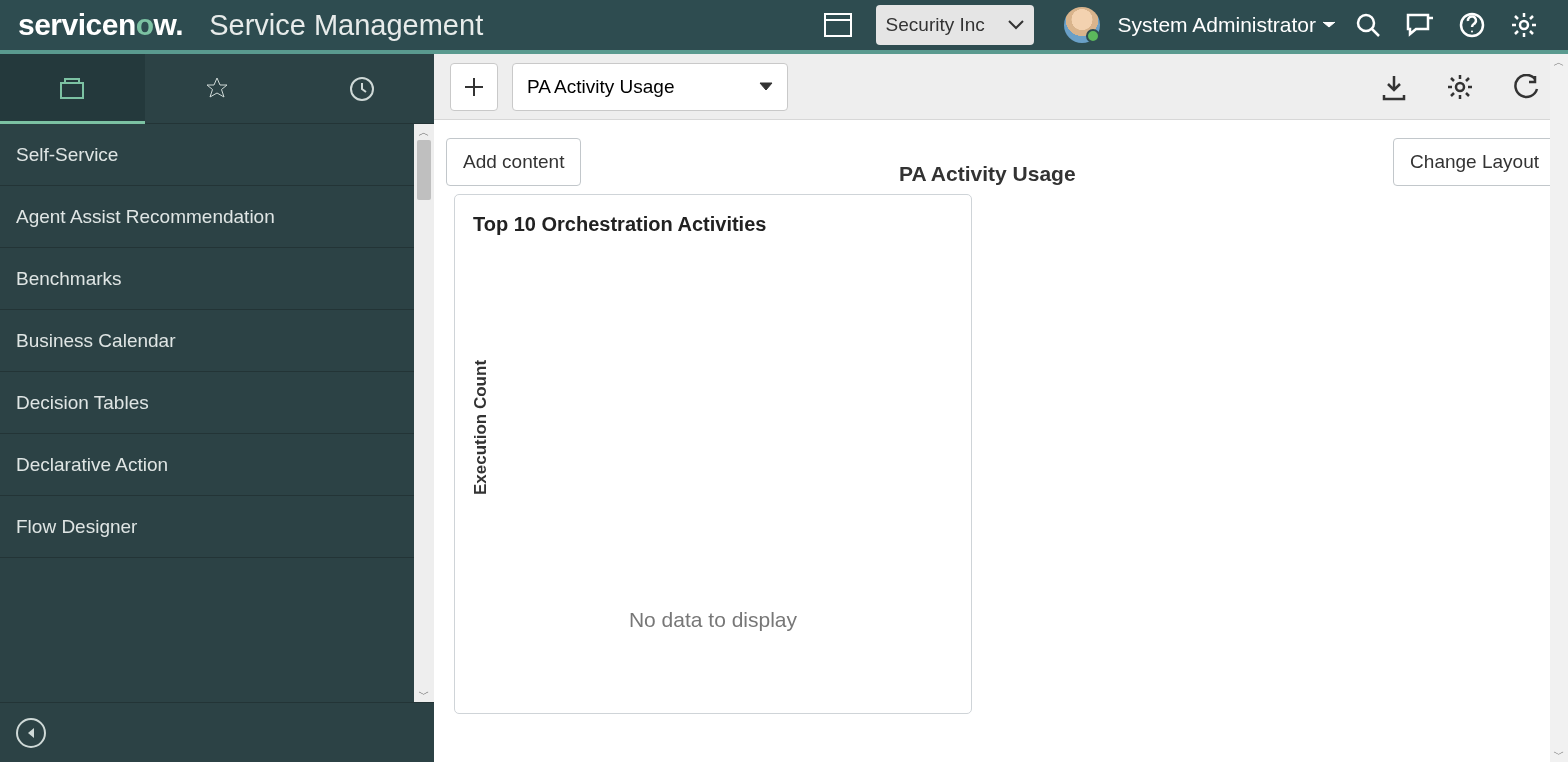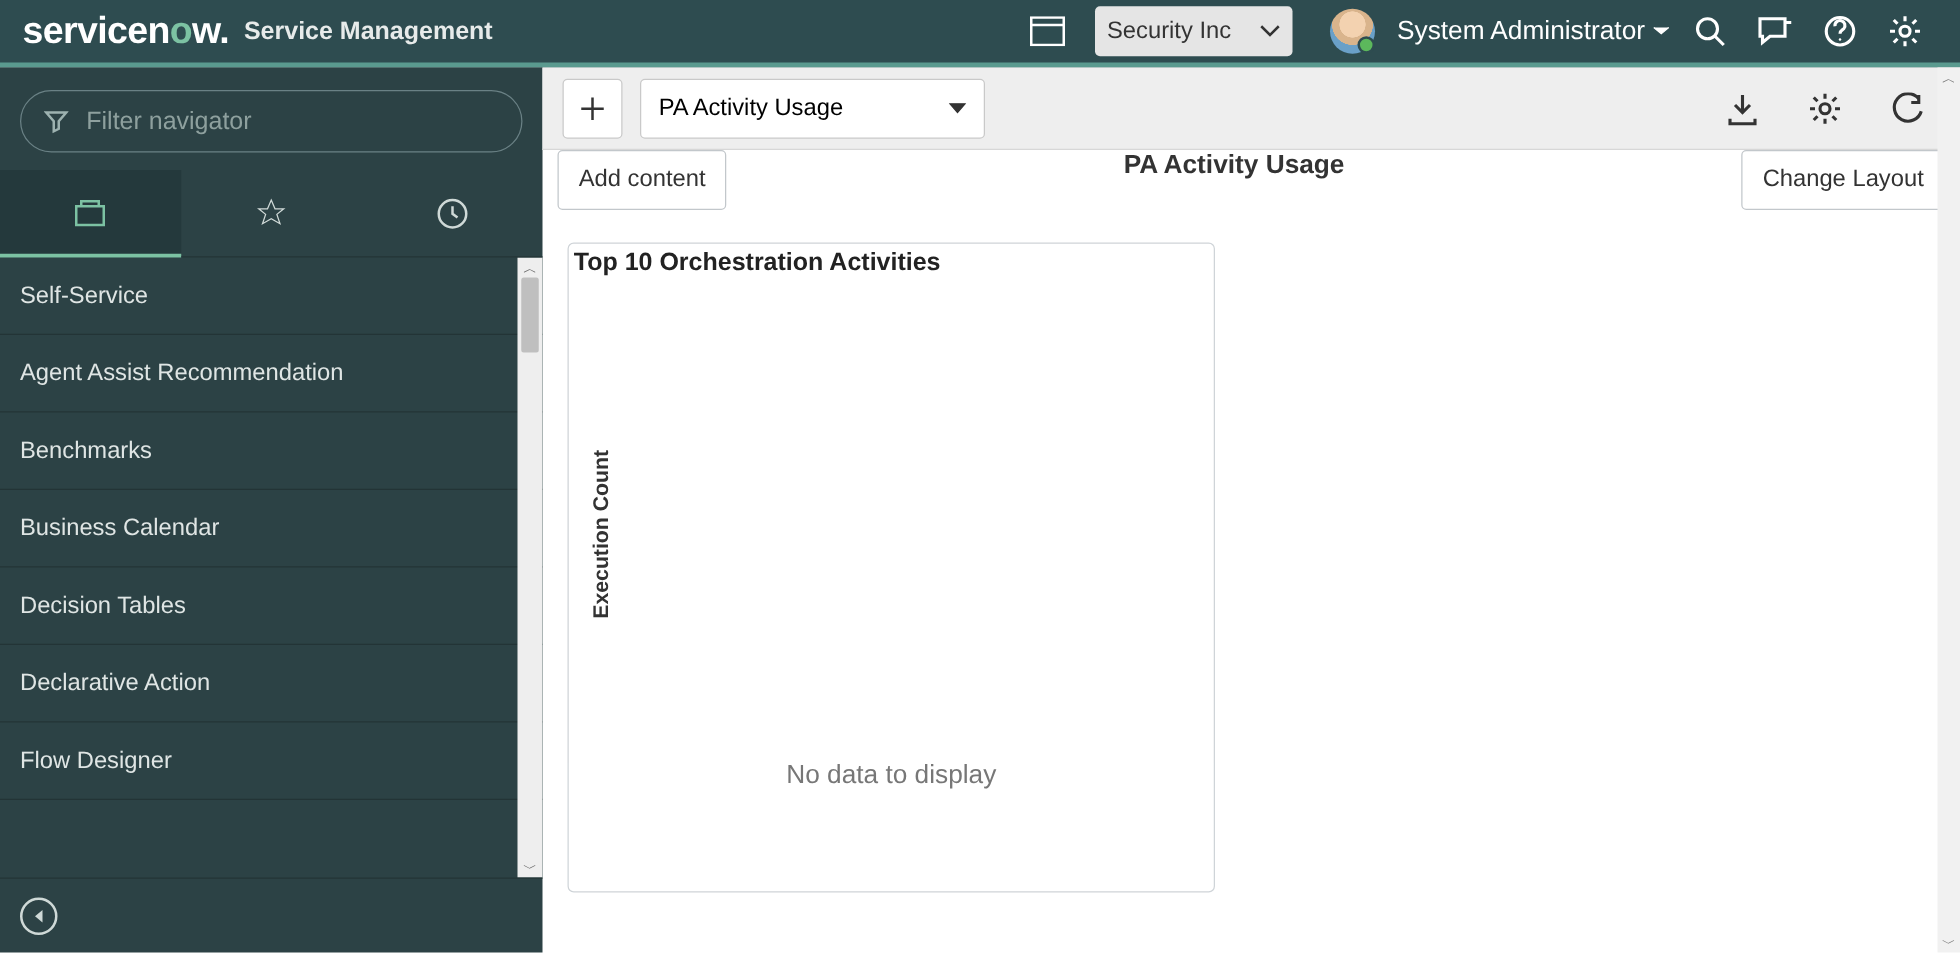--- a/index.html
+++ b/index.html
@@ -2,21 +2,21 @@
 <html><head>
 <meta charset="utf-8">
 <style>
 * { margin:0; padding:0; box-sizing:border-box; font-family:"Helvetica Neue",Arial,sans-serif; }
 body { width:1568px; height:778px; overflow:hidden; background:#fff; }
 
 
 .banner { height:54px; background:#2e4c50; display:flex; align-items:center; padding:0 18px; color:#fff; border-bottom:4px solid #5a9a8f;}
 .logo { display:flex; align-items:baseline; gap:0; font-weight:700; font-size:30px; letter-spacing:-0.5px;}
 .logo .o { color:#7cc2a3; }
-.app-name { margin-left:12px; font-size:20px; font-weight:700; color:#e7ebea;}
+.app-name { margin-left:26px; font-size:29px; font-weight:400; color:#e7ebea;}
 .banner-spacer { flex:1; }
 .banner-icon { width:36px; height:36px; display:flex; align-items:center; justify-content:center; margin:0 8px; fill:#fff; stroke:#fff;}
 .banner svg { stroke:#fff; }
 .picker { background:#e5e5e5; color:#333; height:40px; border-radius:4px; display:flex; align-items:center; padding:0 10px; margin:0 12px; font-size:19px; gap:10px; min-width:158px;}
 .picker span.val { flex:1; white-space:nowrap; overflow:hidden; }
 .avatar { width:36px; height:36px; border-radius:50%; background:radial-gradient(circle at 50% 35%, #f3d2b0 35%, #d9b48c 36% 55%, #6aa0c8 56%); margin-left:18px; position:relative;}
 .avatar::after{content:"";position:absolute;bottom:0;right:0;width:10px;height:10px;border-radius:50%;background:#5cb85c;border:2px solid #2e4c50;}
 .username { margin-left:12px; font-size:21px;text-align:center; }
 .user-group{display:flex;align-items:center;gap:6px;margin-right:6px;}
 
@@ -44,25 +44,25 @@
 
 
 .main{flex:1; position:relative; display:flex; flex-direction:column;}
 .toolbar{height:66px; background:#eeeeee; border-bottom:1px solid #d7d7d7; display:flex; align-items:center; padding:0 16px; gap:14px;}
 .tbtn{height:48px;min-width:48px;background:#fff;border:1px solid #c9c9c9;border-radius:4px;display:flex;align-items:center;justify-content:center;}
 .dashboard-select{height:48px;width:276px;background:#fff;border:1px solid #c9c9c9;border-radius:4px;display:flex;align-items:center;padding:0 14px;font-size:19px;justify-content:space-between;}
 .toolbar-spacer{flex:1;}
 .toolbar svg{stroke:#333;}
 .ticon{width:40px;height:40px;display:flex;align-items:center;justify-content:center;margin:0 6px;}
 
-.subbar{height:66px;display:flex;align-items:flex-start;padding:0 12px;}
+.subbar{height:66px;display:flex;align-items:flex-end;padding:0 12px;}
 .wbtn{height:48px;padding:0 16px;background:#fff;border:1px solid #c2c7cb;border-radius:4px;font-size:19px;color:#333;}
 .page-title{flex:1;text-align:center;font-size:21px;font-weight:700;color:#333;}
 .content{flex:1;padding:8px 20px;position:relative;}
-.widget{width:518px;border:1px solid #cfd4d8;border-radius:5px;padding:4px;min-height:520px;position:relative;}
+.widget{width:518px;border:1px solid #cfd4d8;border-radius:5px;padding:18px;min-height:520px;position:relative;}
 .widget-title{font-size:20px;font-weight:700;color:#222;margin-bottom:10px;}
 .ylabel{position:absolute;left:16px;top:58%;transform:rotate(-90deg);transform-origin:left top;font-size:17px;font-weight:700;color:#333;}
 .nodata{position:absolute;left:50%;top:82%;transform:translate(-50%,-50%);font-size:21px;font-weight:400;color:#777;}
 
 .outer-sb{position:absolute;right:0;top:0;width:18px;height:100%;background:#f1f1f1;display:flex;flex-direction:column;align-items:center;}
 .outer-sb .arrow{height:16px;width:100%;display:flex;align-items:center;justify-content:center;color:#777;font-size:11px;}
 </style>
 </head>
 <body>
 
@@ -115,28 +115,20 @@
   <div class="banner-icon">
     <svg width="28" height="28" viewBox="0 0 28 28" fill="none" stroke-width="2.5">
         <circle cx="14" cy="14" r="4"></circle>
         <path d="M14 2v4M14 22v4M2 14h4M22 14h4M5 5l3 3M20 20l3 3M23 5l-3 3M8 20l-3 3"></path>
       </svg>
   </div>
 </div>
 
 <div class="shell">
   <div class="nav">
-    <div class="filter-wrap">
-      <div class="filter">
-        <svg width="20" height="20" viewBox="0 0 20 20" fill="none" stroke-width="2">
-            <path d="M2 3h16l-6 7v6l-4 2v-8z"></path>
-          </svg>
-        <input placeholder="Filter navigator" style="">
-      </div>
-    </div>
     <div class="nav-tabs">
       <div class="nav-tab active">
         <svg width="28" height="26" viewBox="0 0 28 26" stroke-width="2">
             <rect x="3" y="8" width="22" height="15"></rect>
             <path d="M7 8V4h14v4"></path>
           </svg>
       </div>
       <div class="nav-tab">
         <svg width="26" height="26" viewBox="0 0 26 26" fill="#9db2b0" stroke="none">
             <path d="M13 2l3 7h7l-5.5 4.5L20 21l-7-4-7 4 2.5-7.5L3 9h7z"></path>

